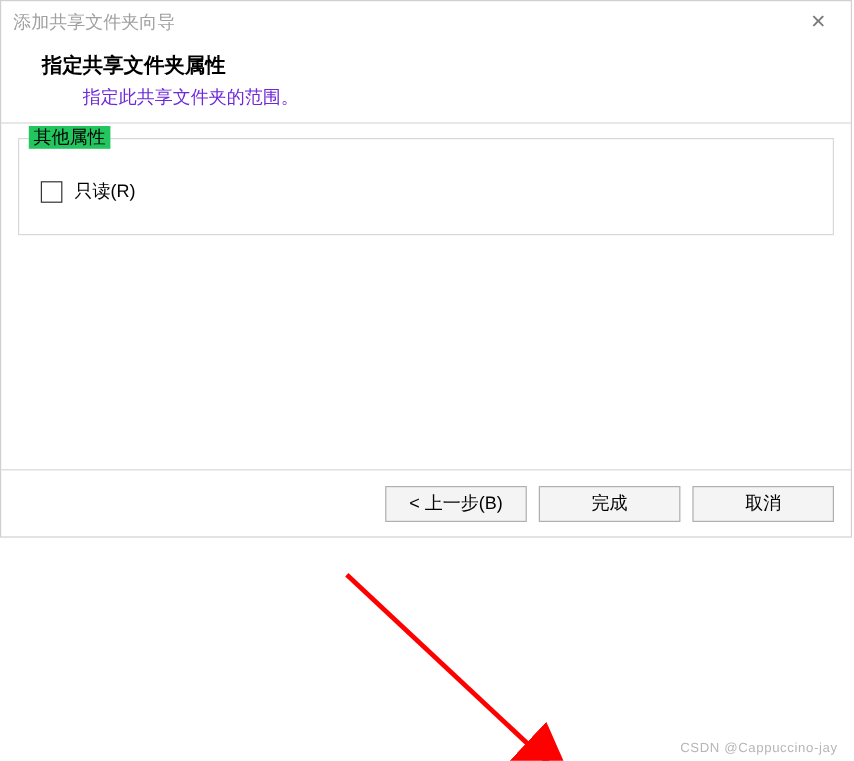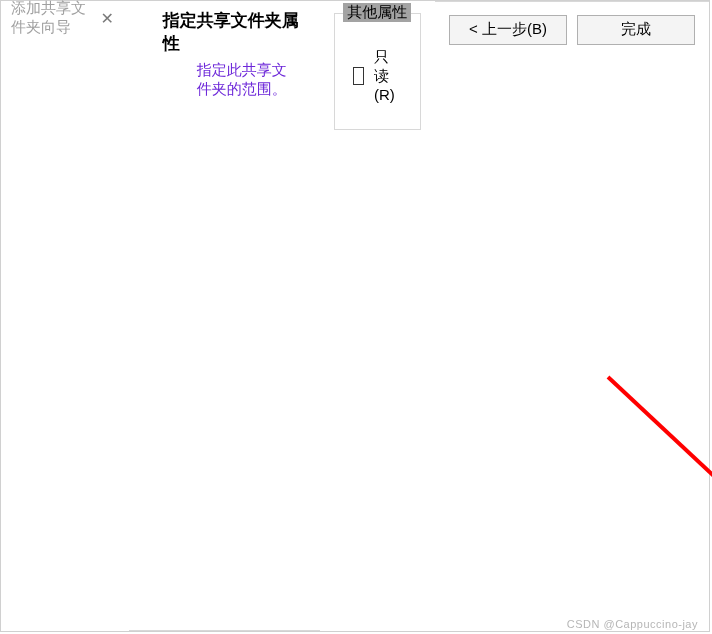--- a/index.html
+++ b/index.html
@@ -7,25 +7,25 @@
     margin: 0;
     font-family: "Microsoft YaHei", "SimSun", sans-serif;
     background: #fff;
     width: 712px;
     height: 634px;
     overflow: hidden;
     position: relative;
   }
   .dialog {
     width: 710px;
-    height: 632px;
+    height: 448px;
     border: 1px solid #d0d0d0;
     background: #fff;
     display: flex;
-    flex-direction: row;
+    flex-direction: column;
     position: relative;
   }
   .titlebar {
     height: 34px;
     display: flex;
     align-items: center;
     justify-content: space-between;
     padding: 0 12px 0 10px;
     color: #a0a0a0;
     font-size: 15px;
@@ -59,21 +59,21 @@
   }
   .fieldset {
     position: relative;
     border: 1px solid #d8d8d8;
     padding: 24px 18px 22px 18px;
   }
   .fieldset-legend {
     position: absolute;
     top: -11px;
     left: 8px;
-    background: #a3a3a3;
+    background: #22c55e;
     padding: 0 4px;
     font-size: 15px;
     color: #000;
   }
   .check-row {
     display: flex;
     align-items: center;
     margin: 10px 0 22px 0;
     font-size: 15px;
     color: #000;
@@ -164,17 +164,18 @@
           <polygon points="0,0 14,6 0,12" fill="#ff0000"></polygon>
         </marker>
       </defs>
       <line x1="8" y1="8" x2="190" y2="178" stroke="#ff0000" stroke-width="4" marker-end="url(#ah)"></line>
     </svg>
   </div>
 
   <div class="footer">
     <button class="btn">&lt; 上一步(B)</button>
     <button class="btn">完成</button>
+    <button class="btn">取消</button>
   </div>
 
 </div>
 
 <div class="watermark">CSDN @Cappuccino-jay</div>
 
 </body></html>

